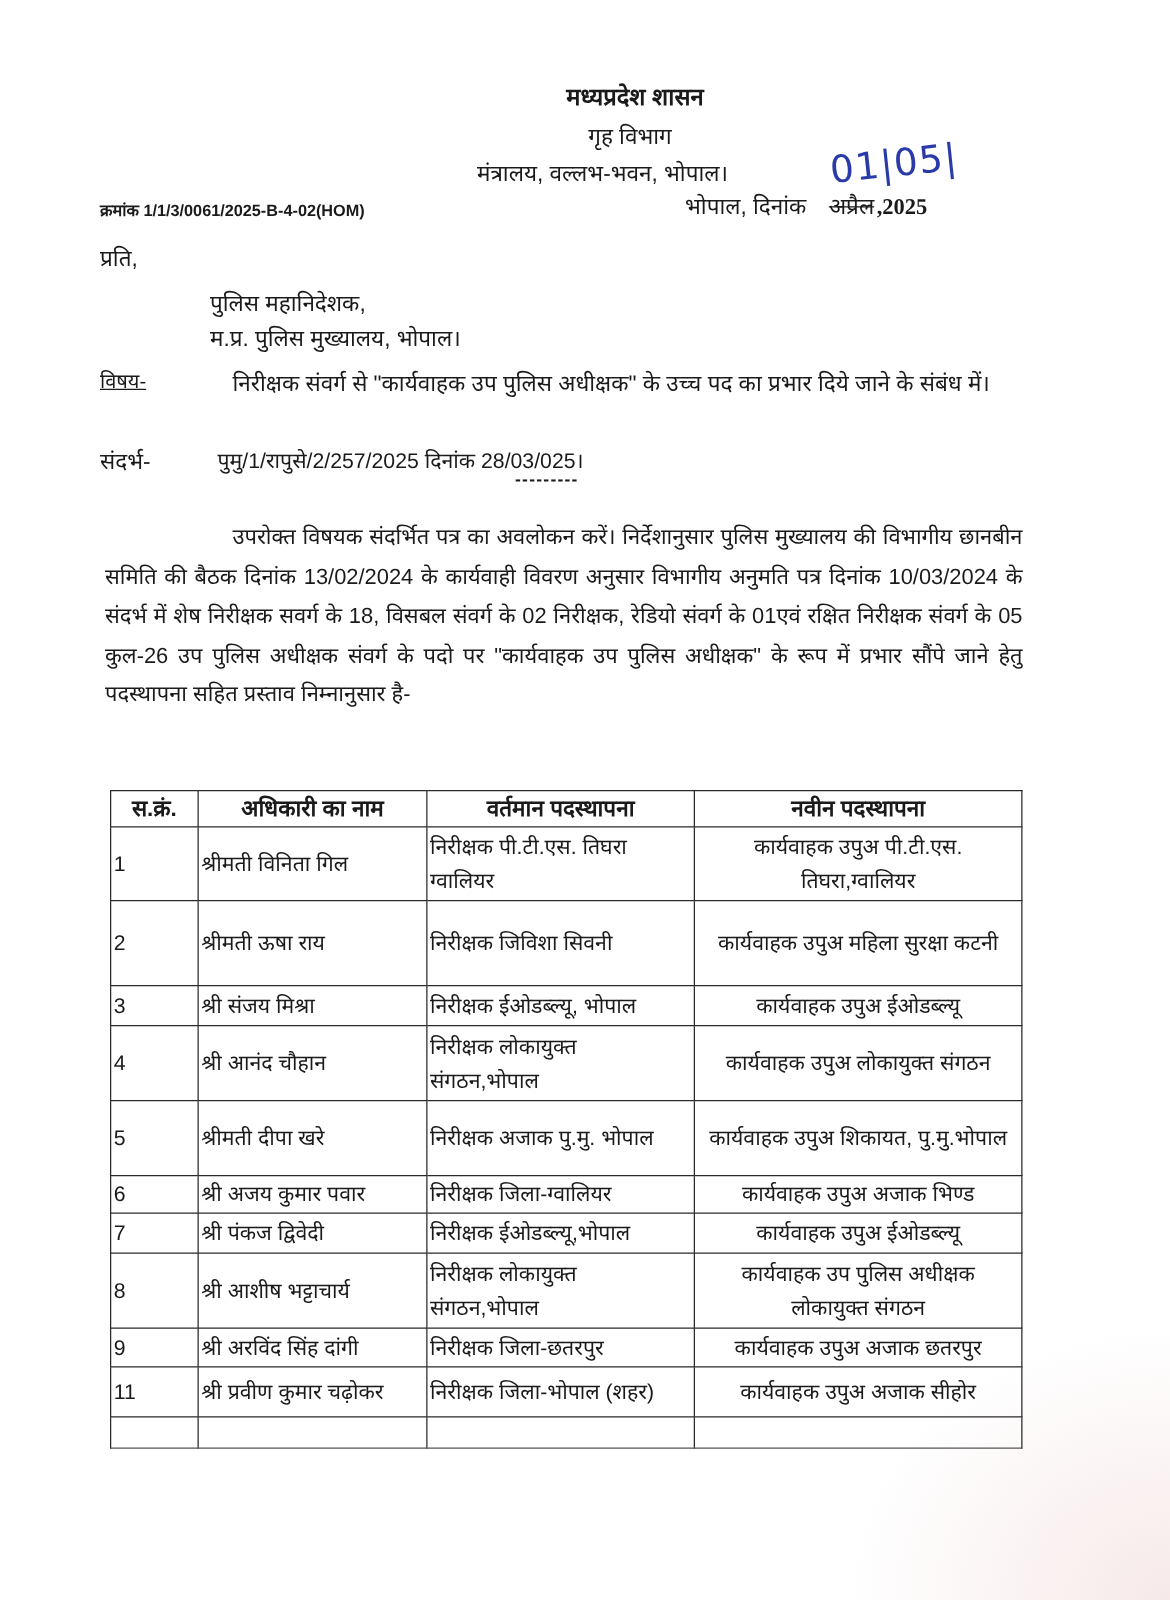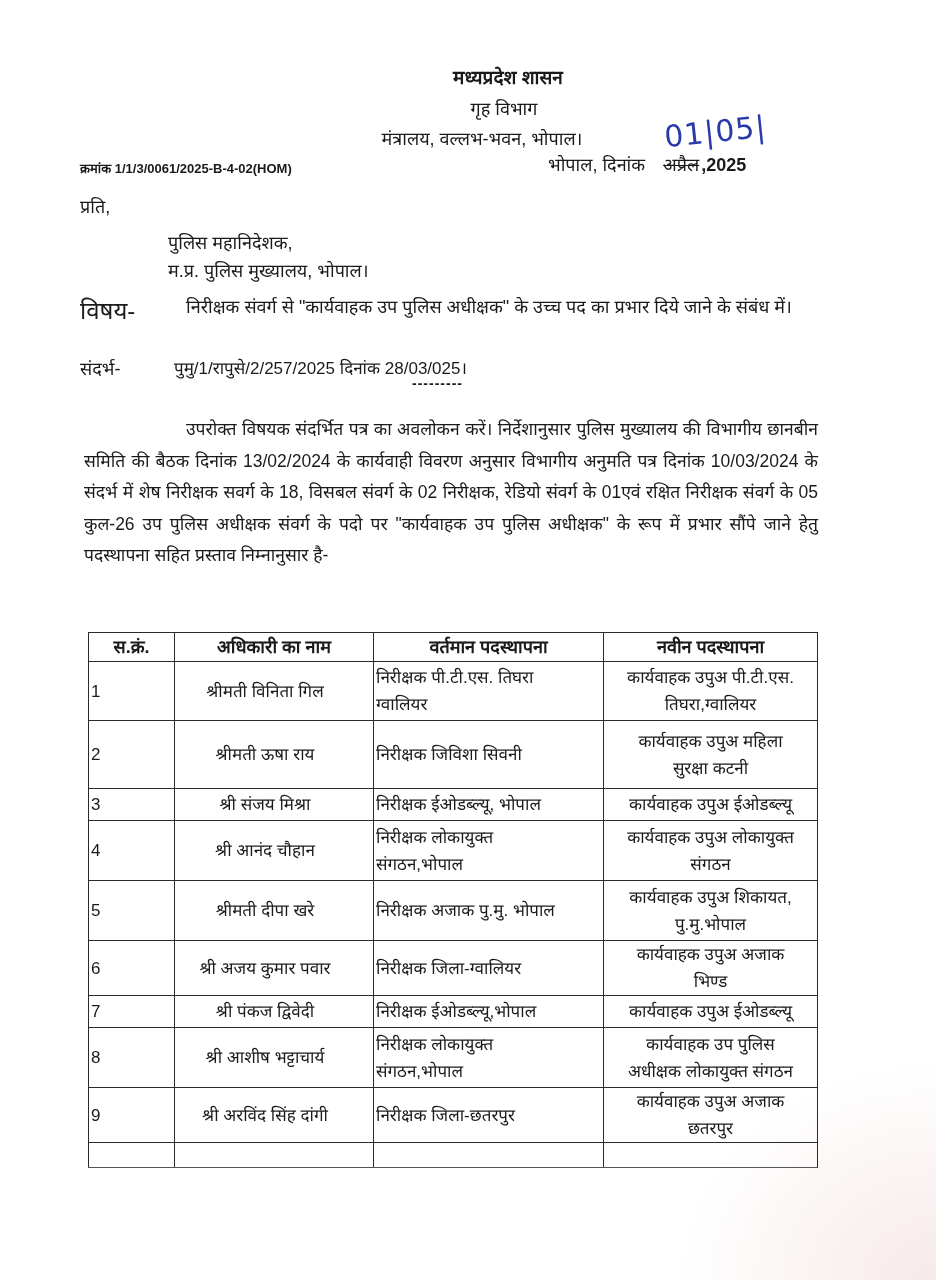--- a/index.html
+++ b/index.html
@@ -16,51 +16,51 @@
       pointer-events: none;
     }
     .abs { position: absolute; white-space: nowrap; }
     .center-line { position: absolute; left: 0; width: 936px; text-align: center; }
     .h1 { top: 64px; font-size: 19px; font-weight: bold; padding-left: 40px; }
     .h2 { top: 96px; font-size: 18px; padding-left: 36px; }
     .h3 { top: 126px; font-size: 18px; padding-left: 14px; }
     .ref-no { left: 80px; top: 159px; font-size: 13px; font-weight: bold; }
     .date-line { left: 548px; top: 152px; font-size: 18px; }
     .date-struck { text-decoration: line-through; margin: 0 2px 0 18px; }
-    .date-year { font-weight: bold; }
+    .date-year { font-weight: bold; font-family: Liberation Serif, serif; }
     .hand-date {
       left: 664px; top: 114px; font-size: 30px; color: #2a3aa8;
       font-family: "DejaVu Sans", sans-serif; letter-spacing: 1px;
       transform: rotate(-6deg);
     }
     .prati { left: 80px; top: 194px; font-size: 18px; font-weight: normal; }
     .addr1 { left: 168px; top: 230px; font-size: 18px; }
     .addr2 { left: 168px; top: 258px; font-size: 18px; }
-    .label-vishay { left: 80px; top: 293px; font-size: 24px; }
+    .label-vishay { left: 80px; top: 293px; font-size: 16px; text-decoration: underline; }
     .vishay-text { left: 186px; top: 291px; width: 630px; font-size: 18px; line-height: 32px; white-space: normal; text-align: justify; }
     .label-sandarbh { left: 80px; top: 356px; font-size: 18px; }
     .sandarbh-text { left: 174px; top: 356px; font-size: 17px; }
     .separator { left: 412px; top: 375px; font-size: 14px; font-weight: bold; letter-spacing: 1px; }
     .body-para {
       left: 84px; top: 414px; width: 734px; font-size: 17.5px; line-height: 31.5px;
       white-space: normal; text-align: justify;
     }
     .body-para .indent { display: inline-block; width: 102px; }
 
     table.posting {
       position: absolute; left: 88px; top: 632px; width: 730px;
       border-collapse: collapse; font-size: 17px;
     }
     table.posting th, table.posting td {
-      border: 1.5px solid #2a2a2a; padding: 0 20px; vertical-align: middle;
+      border: 1.5px solid #2a2a2a; padding: 0 4px; vertical-align: middle;
       line-height: 27px;
     }
     table.posting th { font-weight: bold; text-align: center; height: 28px; font-size: 18px; }
     table.posting td.c-sn { width: 63px; text-align: left; padding-left: 2px; }
-    table.posting td.c-name { width: 176px; text-align: center; padding-left: 2px; }
+    table.posting td.c-name { width: 176px; text-align: left; padding-left: 2px; }
     table.posting td.c-cur { width: 207px; text-align: left; padding-left: 2px; }
     table.posting td.c-new { text-align: center; }
     table.posting tr.last-partial td { height: 24px; border-bottom: 1.5px solid #555; }
   </style>
 </head>
 <body>
 
 <div class="paper-tint"></div>
 
 <div class="center-line h1">मध्यप्रदेश शासन</div>
@@ -147,20 +147,26 @@
       <td class="c-name">श्री आशीष भट्टाचार्य</td>
       <td class="c-cur">निरीक्षक लोकायुक्त संगठन,भोपाल</td>
       <td class="c-new">कार्यवाहक उप पुलिस अधीक्षक लोकायुक्त संगठन</td>
     </tr>
     <tr style="height:31px">
       <td class="c-sn">9</td>
       <td class="c-name">श्री अरविंद सिंह दांगी</td>
       <td class="c-cur">निरीक्षक जिला-छतरपुर</td>
       <td class="c-new">कार्यवाहक उपुअ अजाक छतरपुर</td>
     </tr>
+    <tr style="height:40px">
+      <td class="c-sn">11</td>
+      <td class="c-name">श्री प्रवीण कुमार चढ़ोकर</td>
+      <td class="c-cur">निरीक्षक जिला-भोपाल (शहर)</td>
+      <td class="c-new">कार्यवाहक उपुअ अजाक सीहोर</td>
+    </tr>
     <tr class="last-partial">
       <td class="c-sn"></td>
       <td class="c-name"></td>
       <td class="c-cur"></td>
       <td class="c-new"></td>
     </tr>
   </tbody>
 </table>
 
 </body></html>

